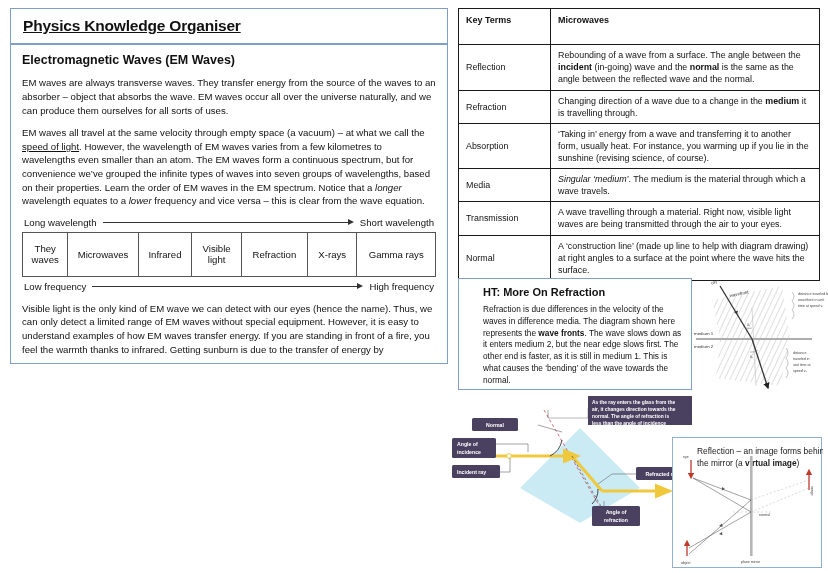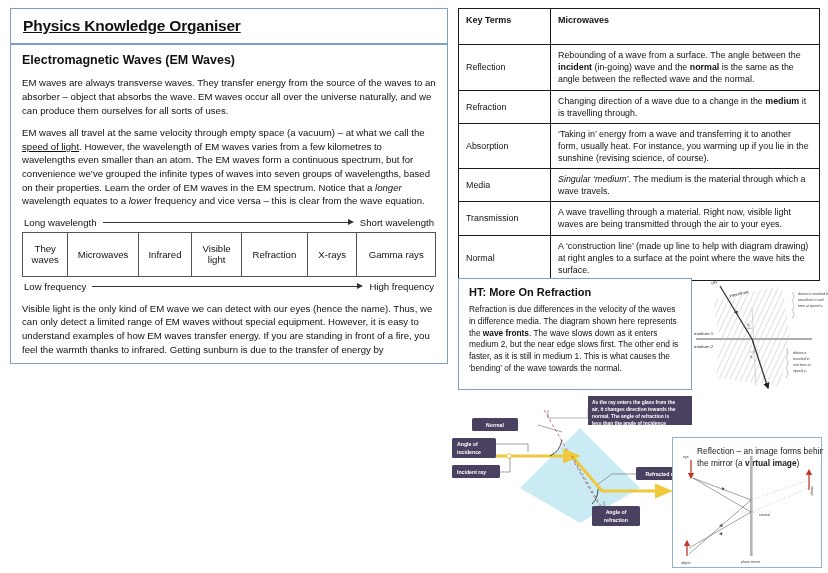--- a/index.html
+++ b/index.html
@@ -121,21 +121,21 @@
   .term-name { font-size: 9.1px; }
   #terms-table td b { font-weight: bold; }
   #terms-table td i { font-style: italic; }
 
   
   #ht-box {
     position: absolute; left: 458px; top: 278px;
     width: 234px;
     border: 1.5px solid #7f9fc4;
     background: #fff;
-    padding: 7px 9px 8px 10px;
+    padding: 7px 9px 8px 24px;
     height: 112px;
   }
   #ht-head { font-size: 11px; font-weight: bold; margin-bottom: 6px; }
   #ht-para { font-size: 8.3px; line-height: 1.42; }
   #ht-para b { font-weight: bold; }
 
   
   #wavefront-wrap {
     position: absolute; left: 694px; top: 278px;
     width: 134px; height: 118px;

